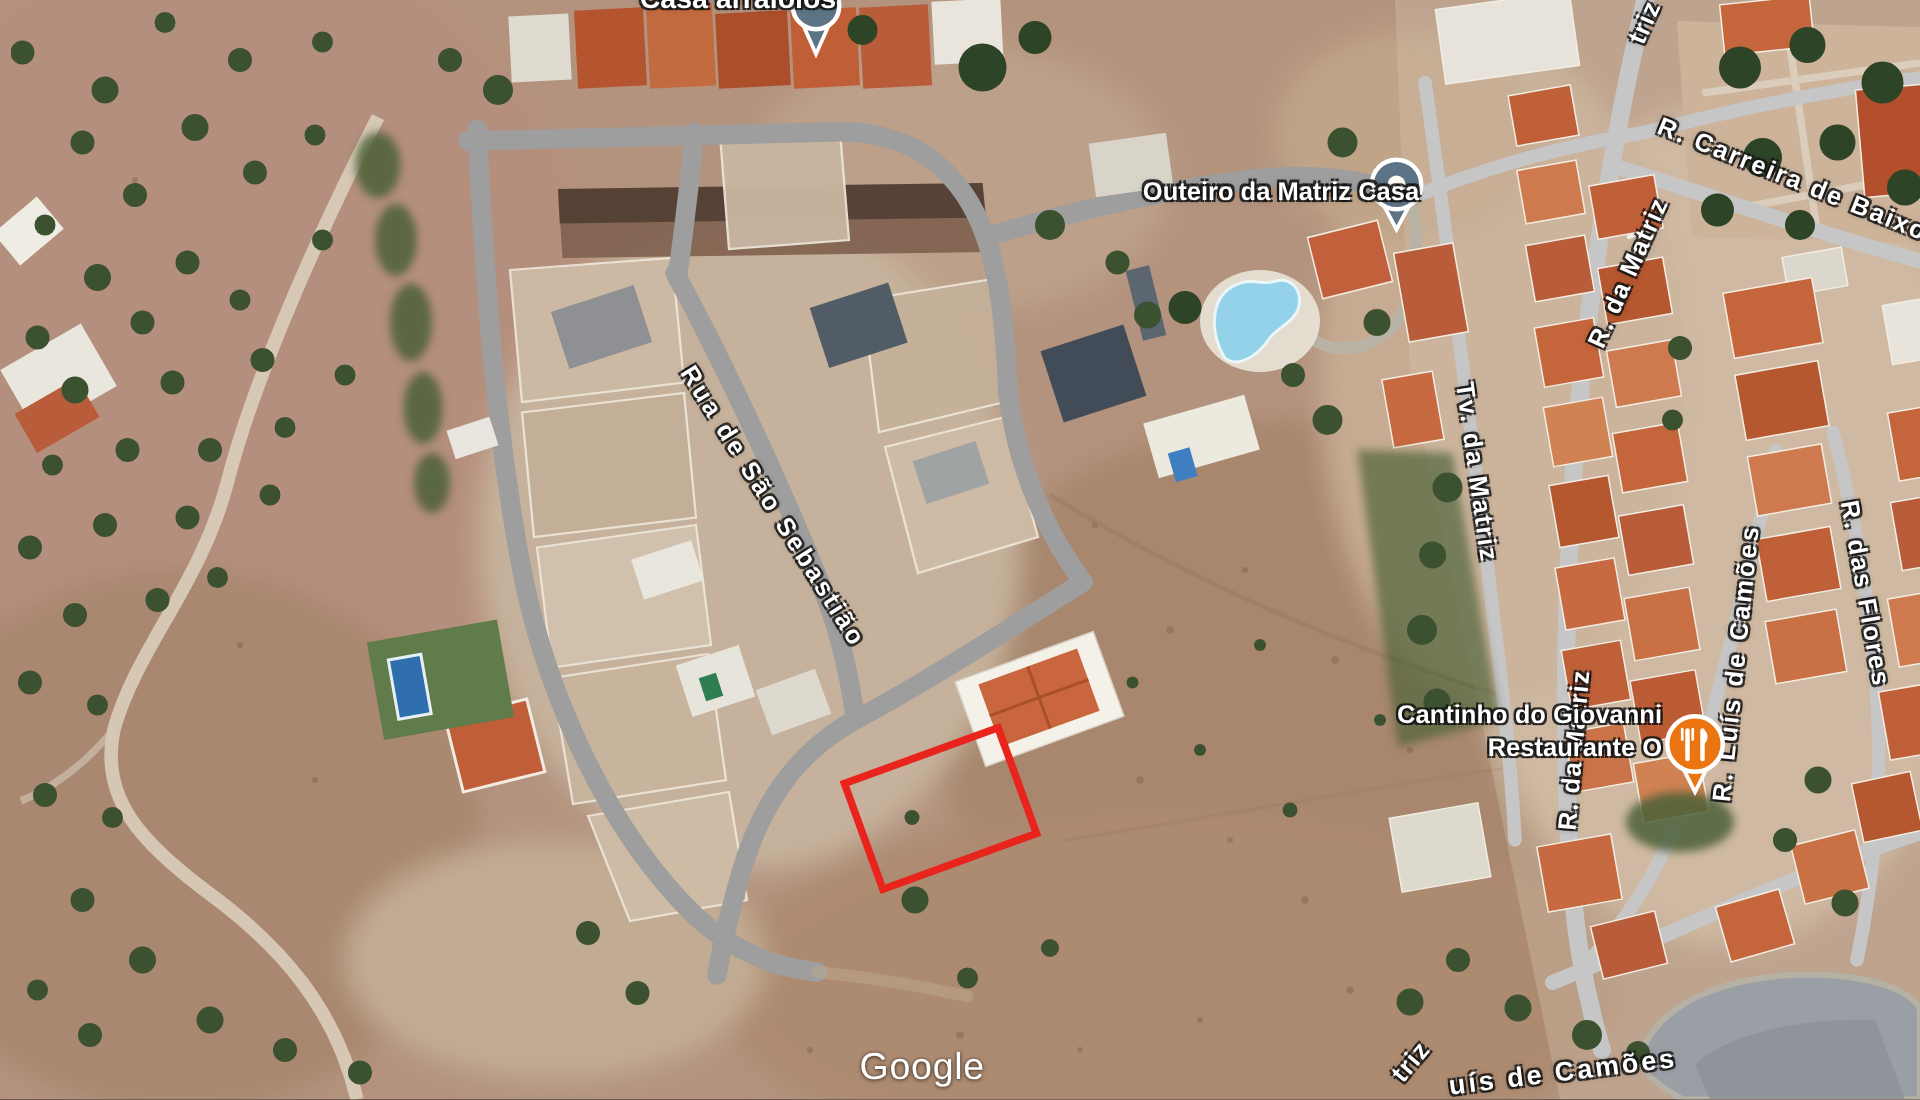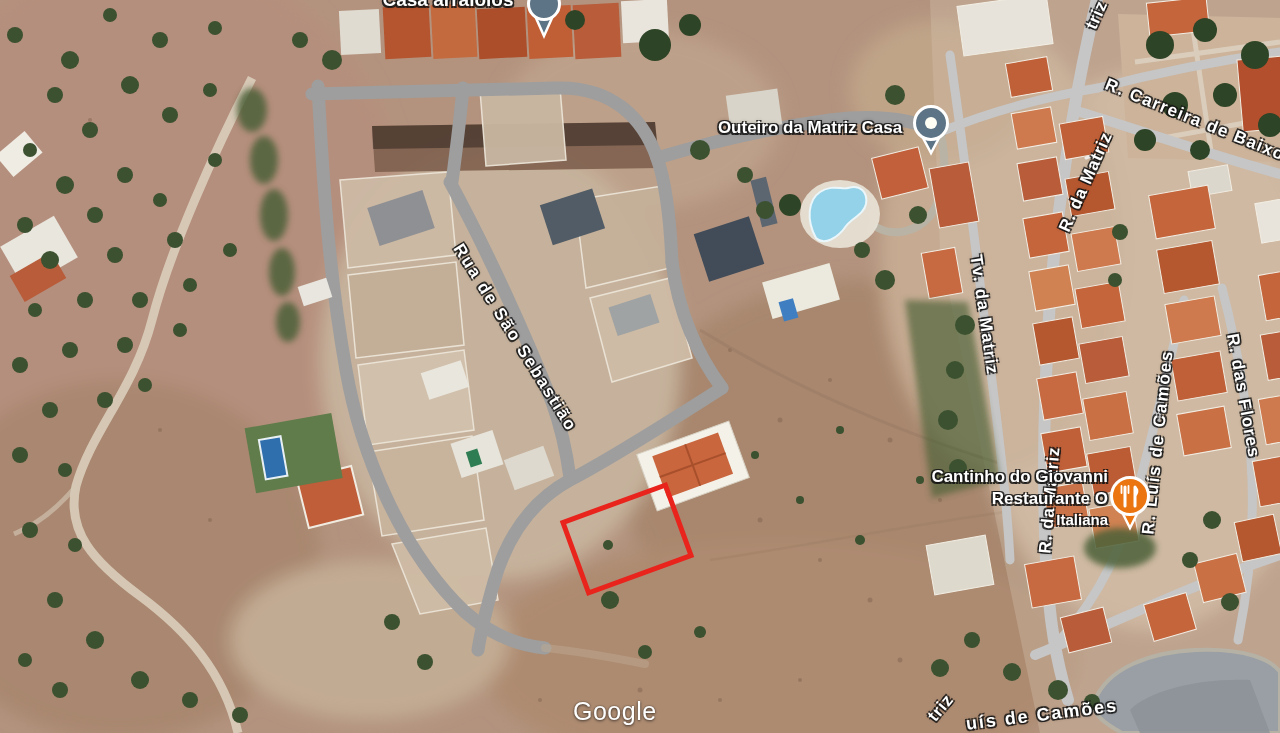--- a/index.html
+++ b/index.html
@@ -14,20 +14,21 @@
     text-shadow:-1.5px -1.5px 0 rgba(20,20,20,.8),1.5px -1.5px 0 rgba(20,20,20,.8),
                 -1.5px 1.5px 0 rgba(20,20,20,.8),1.5px 1.5px 0 rgba(20,20,20,.8),
                 0 0 4px rgba(0,0,0,.45);
   }
   .poi-label{
     position:absolute;transform:translate(-50%,-50%);
     color:#fff;font-weight:bold;white-space:nowrap;z-index:7;
     text-shadow:-1.5px -1.5px 0 rgba(20,20,20,.85),1.5px -1.5px 0 rgba(20,20,20,.85),
                 -1.5px 1.5px 0 rgba(20,20,20,.85),1.5px 1.5px 0 rgba(20,20,20,.85),
                 0 0 4px rgba(0,0,0,.45);
+    margin-left:44px;
   }
   .poi-restaurant{
     position:absolute;left:880px;top:466px;width:228px;text-align:right;z-index:7;
     color:#fff;font-weight:bold;line-height:22px;
     text-shadow:-1.5px -1.5px 0 rgba(20,20,20,.85),1.5px -1.5px 0 rgba(20,20,20,.85),
                 -1.5px 1.5px 0 rgba(20,20,20,.85),1.5px 1.5px 0 rgba(20,20,20,.85);
   }
   .poi-restaurant .line{font-size:17px;}
   .poi-restaurant .sub{font-size:15px;font-weight:bold;line-height:19px;}
   .pin{position:absolute;z-index:6;}
@@ -369,21 +370,20 @@
     </svg>
   </div>
 
   <div class="poi-label" style="left:448px;top:0px;font-size:19px">Casa arraiolos</div>
 
   <div class="poi-label" style="left:810px;top:128px;font-size:17px">Outeiro da Matriz Casa</div>
 
   <div class="poi-restaurant">
     <div class="line">Cantinho do Giovanni</div>
     <div class="line">Restaurante O</div>
-    <div class="sub">Italiana</div>
   </div>
 
   <div class="street-label" style="left:515px;top:338px;--r:58deg;font-size:17px;letter-spacing:2px">Rua de São Sebastião</div>
 
   <div class="street-label" style="left:984px;top:315px;--r:82deg;font-size:17px;letter-spacing:1.5px">Tv. da Matriz</div>
 
   <div class="street-label" style="left:1086px;top:182px;--r:-66deg;font-size:17px;letter-spacing:1px">R. da Matriz</div>
 
   <div class="street-label" style="left:1097px;top:15px;--r:-66deg;font-size:17px;letter-spacing:1px">triz</div>
 

